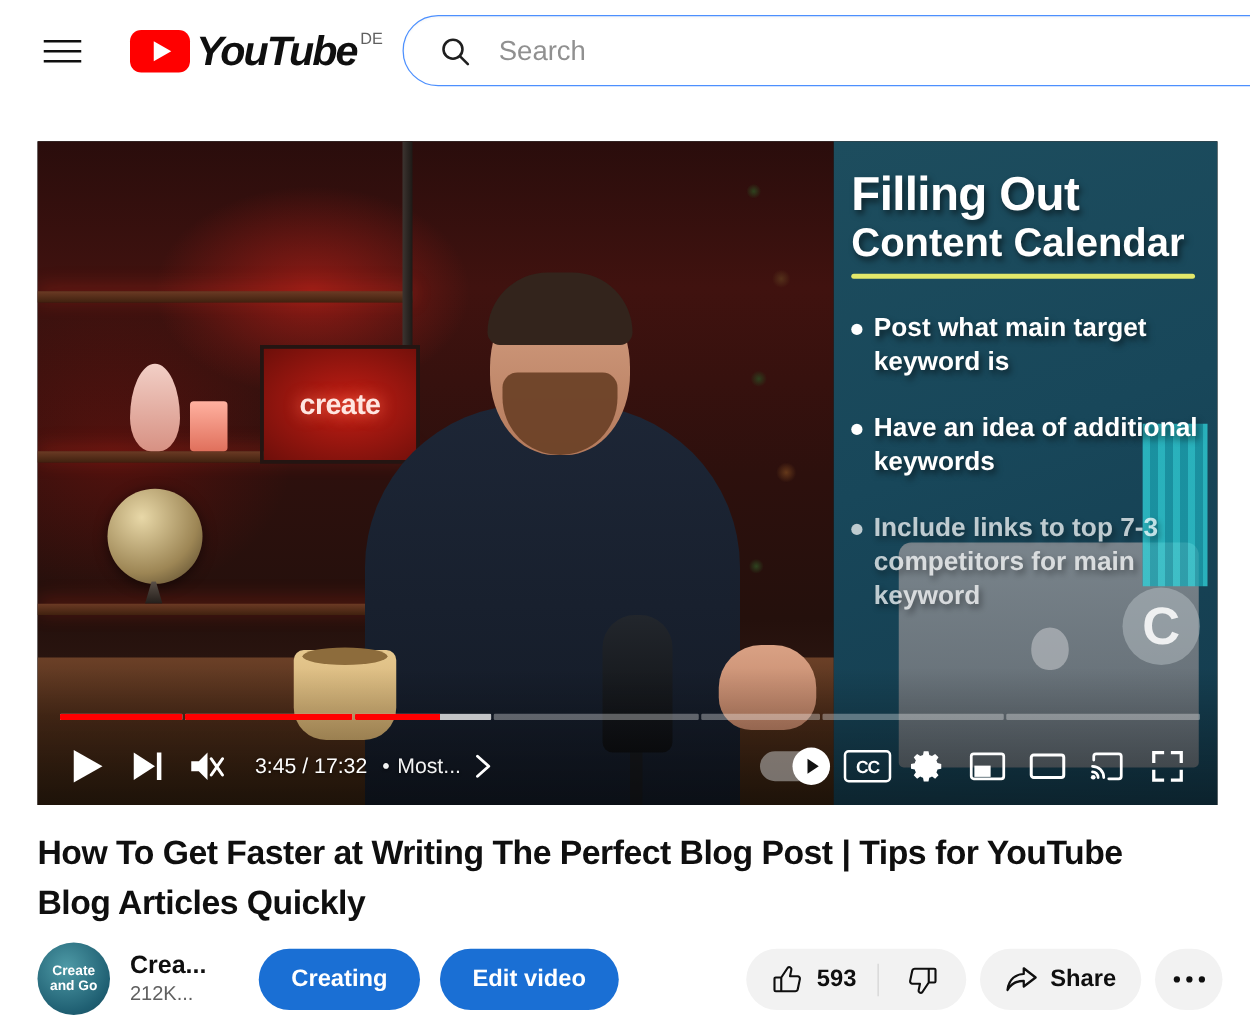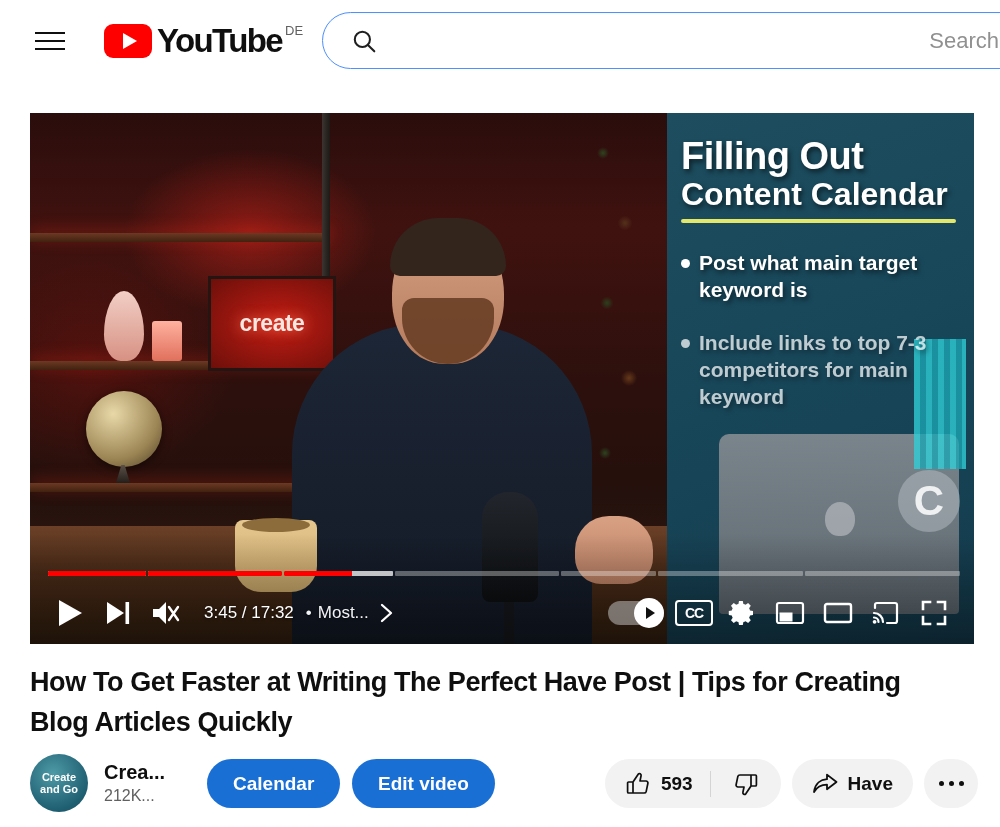--- a/index.html
+++ b/index.html
@@ -45,21 +45,21 @@
   }
   .yt-play-tri {
     width: 0; height: 0;
     border-left: 14px solid #fff;
     border-top: 8.5px solid transparent;
     border-bottom: 8.5px solid transparent;
     margin-left: 4px;
   }
   .yt-word {
     font-size: 33px; font-weight: 700; color: #0f0f0f;
-    letter-spacing: -1.6px; line-height: 40px;
+    letter-spacing: -1.6px; line-height: 40px; font-style: italic;
   }
   .country-sup {
     font-size: 13px; color: #606060; font-weight: 400;
     margin-left: 3px; margin-top: 2px;
   }
   .search-wrap {
     position: absolute;
     left: 322px; top: 12px;
     width: 760px; height: 57px;
     border: 1.5px solid #4d90fe;
@@ -67,21 +67,21 @@
     background: #fff;
     display: flex; align-items: center;
     padding-left: 28px;
     box-shadow: inset 0 1px 2px rgba(0,0,0,.04);
   }
   .search-icon { width: 26px; height: 26px; flex: 0 0 auto; }
   .search-input {
     border: none; outline: none; background: transparent;
     font-family: "Liberation Sans", sans-serif;
     font-size: 22px; color: #0f0f0f;
-    margin-left: 22px; width: 600px; text-align: right;
+    margin-left: 22px; width: 600px;
   }
   .search-input::placeholder { color: #909090; }
 
   
   .player {
     position: absolute;
     left: 30px; top: 113px;
     width: 944px; height: 531px;
     background: #000;
     overflow: hidden;
@@ -475,20 +475,24 @@
 
       <div class="slide-title">Filling Out</div>
       <div class="slide-sub">Content Calendar</div>
       <div class="slide-rule"></div>
 
       <ul class="slide-bullets">
         <li>
           <span class="dot"></span>
           <span>Post what main target keyword is</span>
         </li>
+        <li>
+          <span class="dot"></span>
+          <span>Have an idea of additional keywords</span>
+        </li>
         <li class="faded">
           <span class="dot"></span>
           <span>Include links to top 7-3 competitors for main keyword</span>
         </li>
       </ul>
     </div>
   </div>
 
   <div class="ctrl-gradient"></div>
 
@@ -592,34 +596,34 @@
     </div>
 
     <div class="cbtn">
       <svg width="28" height="28" viewBox="0 0 28 28">
         <path d="M3 10 V3 h7 M18 3 h7 v7 M25 18 v7 h-7 M10 25 H3 v-7" fill="none" stroke="#fff" stroke-width="2.6" stroke-linecap="square"></path>
       </svg>
     </div>
   </div>
 </div>
 
-<h1 class="video-title">How To Get Faster at Writing The Perfect Have Post | Tips for Creating Blog Articles Quickly</h1>
+<h1 class="video-title">How To Get Faster at Writing The Perfect Blog Post | Tips for YouTube Blog Articles Quickly</h1>
 
 <div class="owner-row">
   <div class="avatar">
     <span>Create</span>
     <span>and Go</span>
   </div>
   <div class="channel-block">
     <div class="channel-name">Crea...</div>
     <div class="channel-subs">212K...</div>
   </div>
 </div>
 
-<button class="pill-blue" id="analytics-btn">Calendar</button>
+<button class="pill-blue" id="analytics-btn">Creating</button>
 <button class="pill-blue" id="edit-video-btn">Edit video</button>
 
 <div class="actions-row">
 
   <div class="pill-grey">
     <div class="like-seg">
       <svg width="26" height="26" viewBox="0 0 26 26">
         <path d="M8 11 L13.2 3.2 a1.7 1.7 0 012.9 1.5 L15 10 h6 a1.9 1.9 0 011.9 2.3 l-1.7 8.1 A2.2 2.2 0 0119 22 H8 z
                  M8 11 H3.6 a1 1 0 00-1 1 v9 a1 1 0 001 1 H8 z" fill="none" stroke="#0f0f0f" stroke-width="1.7" stroke-linejoin="round"></path>
       </svg>
@@ -631,21 +635,21 @@
         <path d="M18 15 L12.8 22.8 a1.7 1.7 0 01-2.9-1.5 L11 16 H5 a1.9 1.9 0 01-1.9-2.3 l1.7-8.1 A2.2 2.2 0 017 4 h11 z
                  M18 15 h4.4 a1 1 0 001-1 V5 a1 1 0 00-1-1 H18 z" fill="none" stroke="#0f0f0f" stroke-width="1.7" stroke-linejoin="round"></path>
       </svg>
     </div>
   </div>
 
   <div class="pill-grey share-pill">
     <svg width="26" height="24" viewBox="0 0 26 24">
       <path d="M2 20 C3 11 9 7.5 15 7.2 V2.6 L24.5 10 L15 17.2 V12.6 C9 12.6 4.5 15.5 2 20 z" fill="none" stroke="#0f0f0f" stroke-width="1.8" stroke-linejoin="round"></path>
     </svg>
-    <span class="share-label">Have</span>
+    <span class="share-label">Share</span>
   </div>
 
   <div class="more-pill">
     <i></i>
       <i></i>
       <i></i>
   </div>
 </div>
 
 </body></html>

